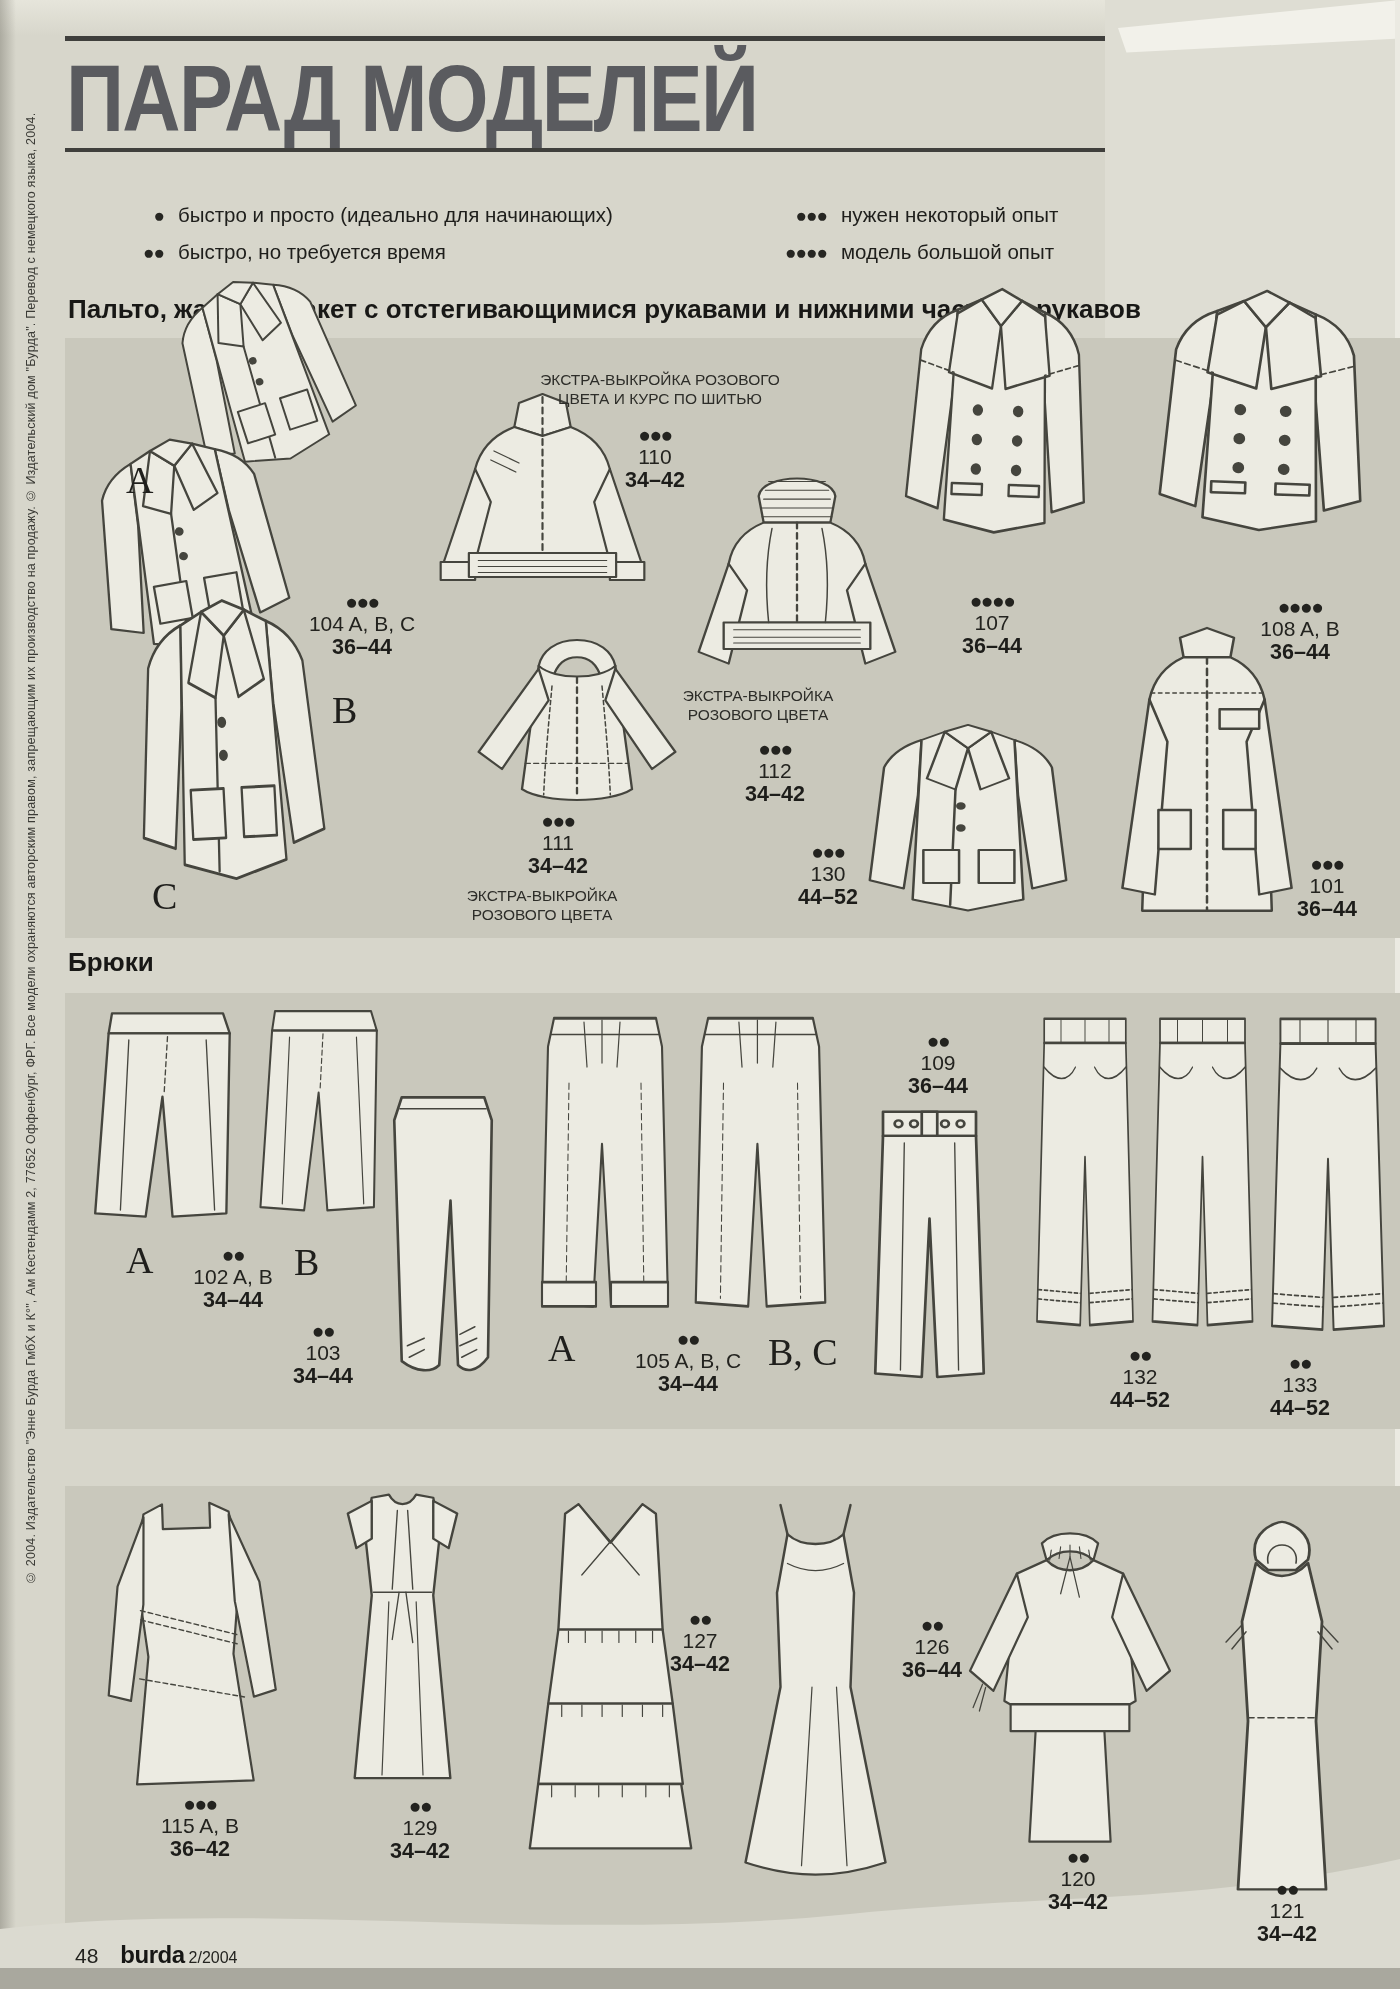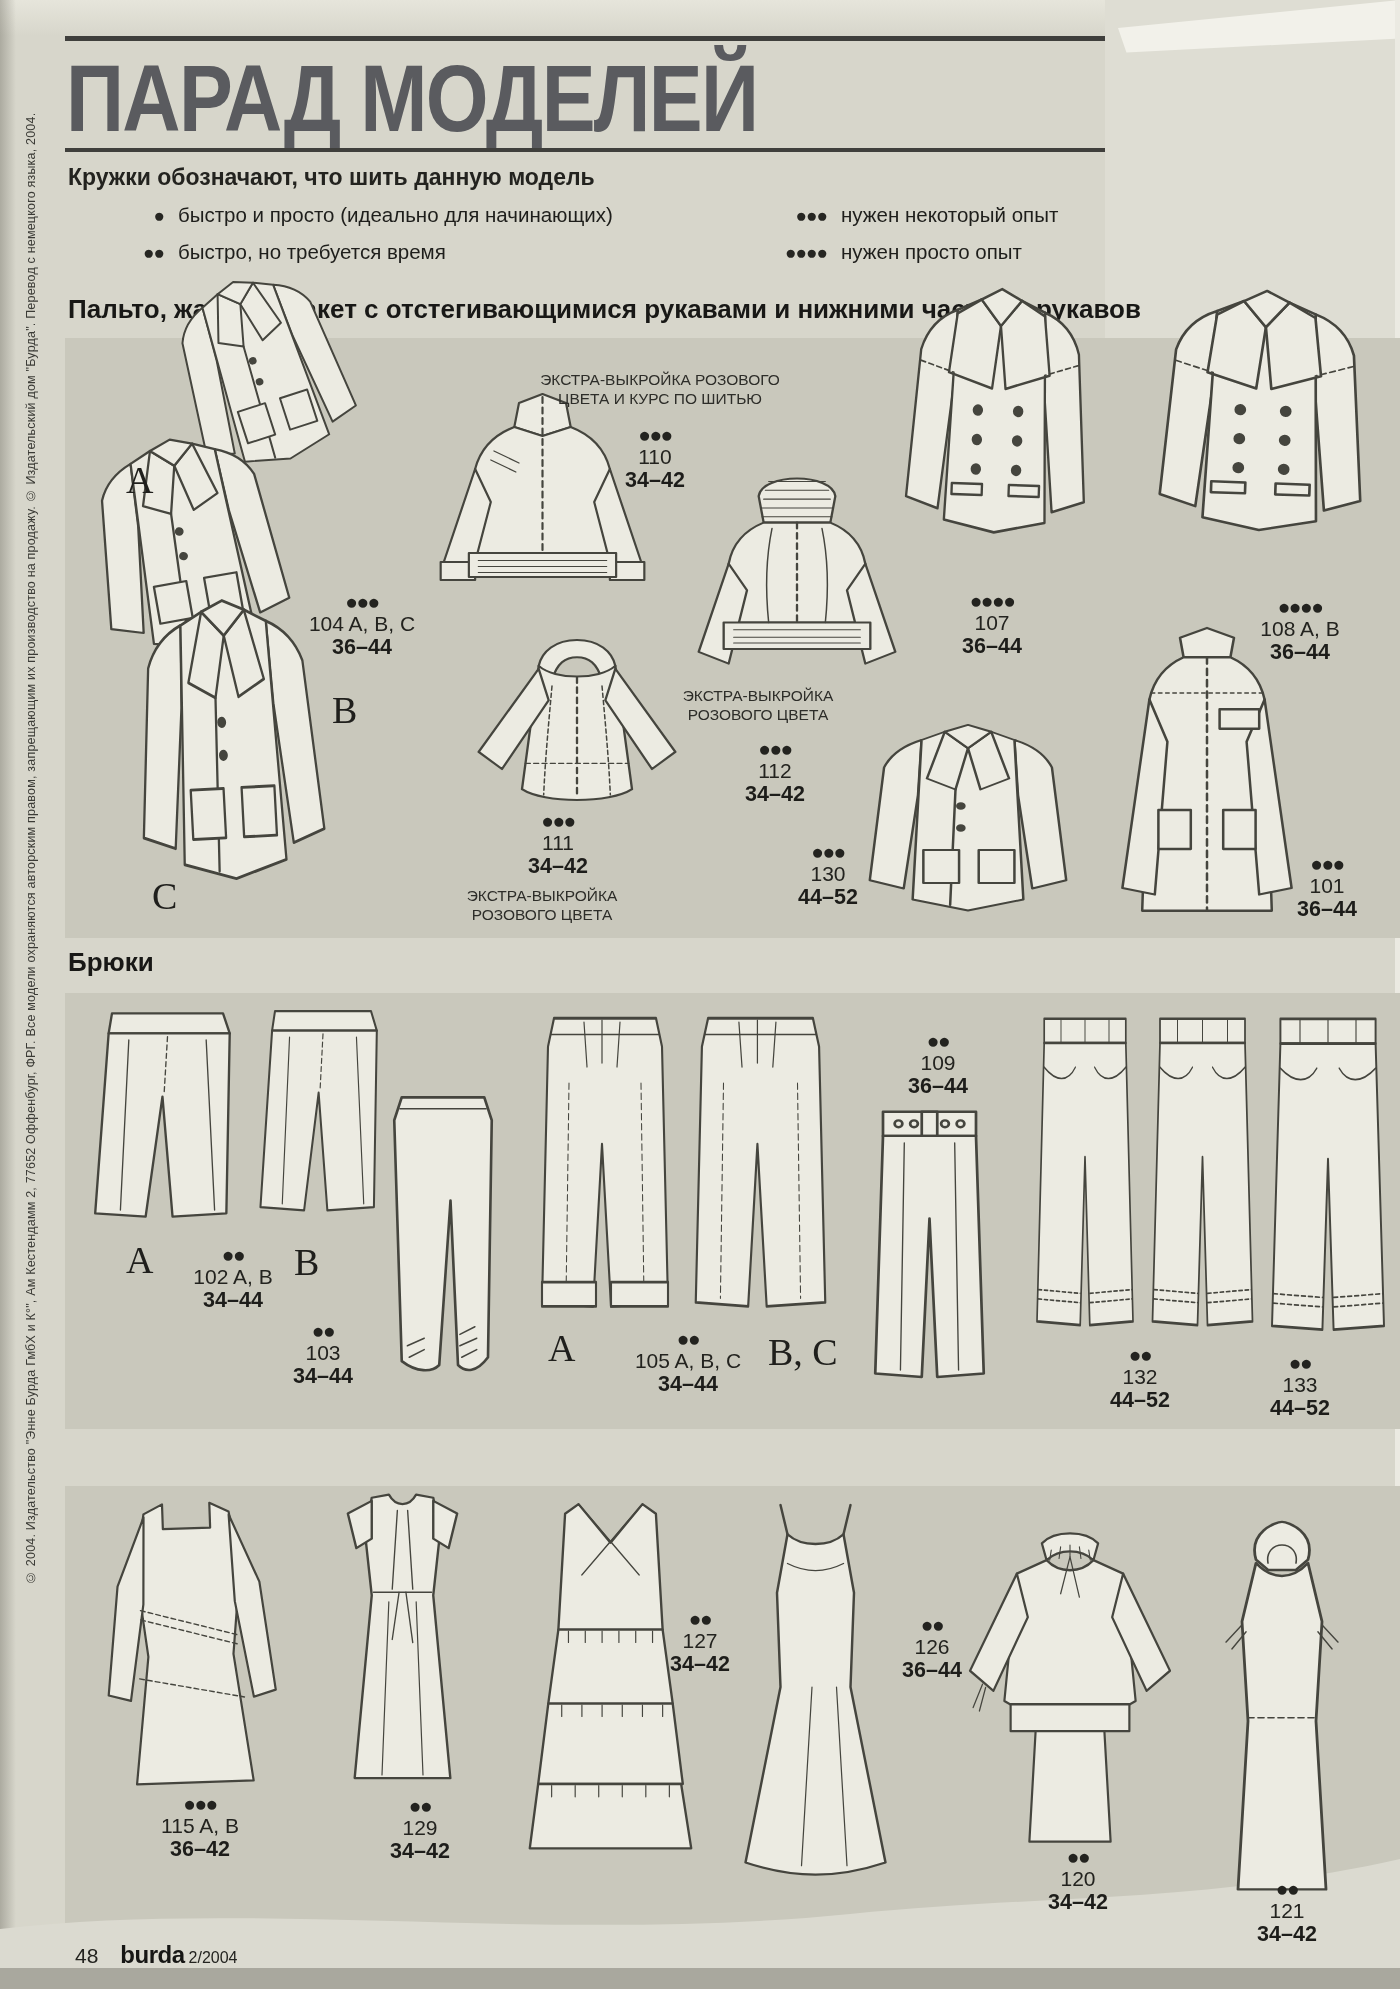--- a/index.html
+++ b/index.html
@@ -221,36 +221,35 @@
   <div class="edge-top"></div>
   <div class="edge-top-right"></div>
   <div class="sliver"></div>
   <div class="edge-right"></div>
   <div class="edge-left-shadow"></div>
 
   <div class="rule r1"></div>
   <div class="title">ПАРАД МОДЕЛЕЙ</div>
   <div class="rule r2"></div>
 
-  <div class="legend-head">Кружки обозначают, что шить данную модель</div>
   <div class="legend-row col1" style="left:98px;top:203px;">
     <span class="legend-dots">●</span>
     <span class="legend-label">быстро и просто (идеально для начинающих)</span>
   </div>
   <div class="legend-row col1" style="left:98px;top:240px;">
     <span class="legend-dots">●●</span>
     <span class="legend-label">быстро, но требуется время</span>
   </div>
   <div class="legend-row col2" style="left:735px;top:203px;">
     <span class="legend-dots">●●●</span>
     <span class="legend-label">нужен некоторый опыт</span>
   </div>
   <div class="legend-row col2" style="left:735px;top:240px;">
     <span class="legend-dots">●●●●</span>
-    <span class="legend-label">нужен просто опыт</span>
+    <span class="legend-label">модель большой опыт</span>
   </div>
 
   <div class="copyright">© 2004. Издательство "Энне Бурда ГмбХ и К°", Ам Кестендамм 2, 77652 Оффенбург, ФРГ. Все модели охраняются авторским правом, запрещающим их производство на продажу. © Издательский дом "Бурда". Перевод с немецкого языка, 2004.</div>
 
   <div class="sec-head" style="top:294px;">Пальто, жакеты, жакет с отстегивающимися рукавами и нижними частями рукавов</div>
   <div class="panel" style="top:338px;height:600px;"></div>
 
   <div class="sec-head" style="top:947px;">Брюки</div>
   <div class="panel" style="top:993px;height:436px;"></div>
 

